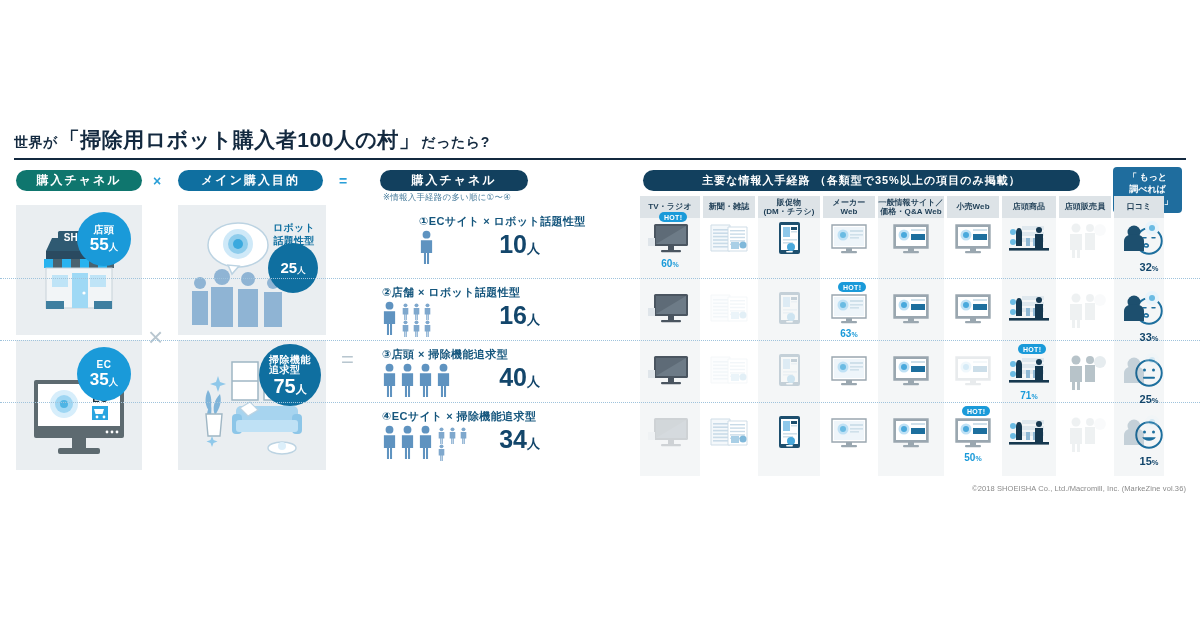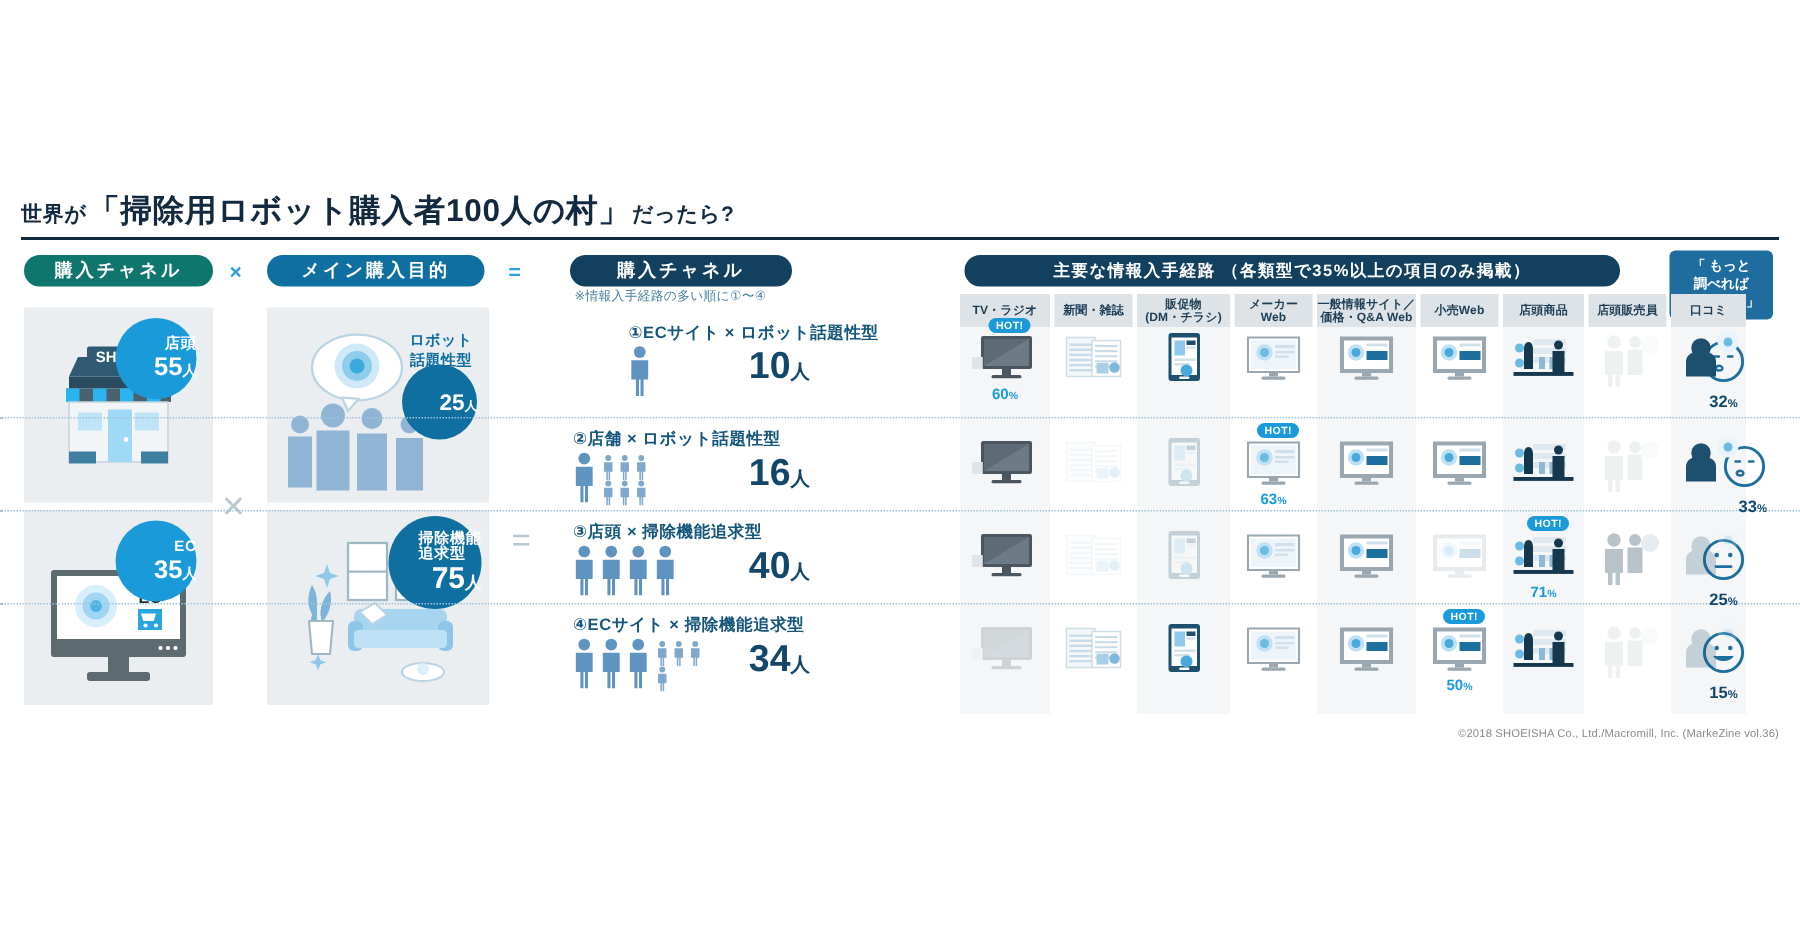--- a/index.html
+++ b/index.html
@@ -50,21 +50,21 @@
   
   .panel { position: absolute; background: #eaeef1; }
   .p1 { left: 16px;  top: 205px; width: 126px; height: 130px; }
   .p2 { left: 16px;  top: 340px; width: 126px; height: 130px; }
   .p3 { left: 178px; top: 205px; width: 148px; height: 130px; }
   .p4 { left: 178px; top: 340px; width: 148px; height: 130px; }
 
   .bubble {
     position: absolute; border-radius: 50%;
     display: flex; flex-direction: column;
-    align-items: flex-end; justify-content: center;
+    align-items: center; justify-content: center;
     color: #fff; line-height: 1;
   }
   .bub-label { font-size: 10px; font-weight: 700; letter-spacing:.5px; }
   .bub-num   { font-weight: 700; }
   .bub-num .u { font-size: .55em; }
 
   .b1 { left: 77px;  top: 212px; width: 54px; height: 54px; background:#1a9ad9; }
   .b2 { left: 77px;  top: 347px; width: 54px; height: 54px; background:#1a9ad9; }
   .b3 { left: 268px; top: 243px; width: 50px; height: 50px; background:#0f6fa0; }
   .b4 { left: 259px; top: 344px; width: 62px; height: 62px; background:#0f6fa0; }
@@ -400,21 +400,21 @@
       </div>
     </div>
 
   <div id="regret-col">
       <div class="face-cell" style="top: 226px;"><svg viewBox="0 0 40 40" width="30" height="30">
           <circle cx="20" cy="20" r="17" fill="none" stroke="#1d6f9e" stroke-width="2.6"></circle>
           <rect x="11" y="14.5" width="6" height="2.2" rx="1" fill="#1d6f9e"></rect>
           <rect x="23" y="14.5" width="6" height="2.2" rx="1" fill="#1d6f9e"></rect>
           <path d="M16 28c-3 0-4-3-1-4 2-0.7 4 0.6 4 2 0 2-1 2-3 2z" fill="none" stroke="#1d6f9e" stroke-width="2.2"></path>
         </svg><div class="face-pct"><span>32</span><span class="u">%</span></div></div>
-      <div class="face-cell" style="top: 296px; text-align: right;"><svg viewBox="0 0 40 40" width="30" height="30">
+      <div class="face-cell" style="top: 296px;"><svg viewBox="0 0 40 40" width="30" height="30">
           <circle cx="20" cy="20" r="17" fill="none" stroke="#1d6f9e" stroke-width="2.6"></circle>
           <rect x="11" y="14.5" width="6" height="2.2" rx="1" fill="#1d6f9e"></rect>
           <rect x="23" y="14.5" width="6" height="2.2" rx="1" fill="#1d6f9e"></rect>
           <path d="M16 28c-3 0-4-3-1-4 2-0.7 4 0.6 4 2 0 2-1 2-3 2z" fill="none" stroke="#1d6f9e" stroke-width="2.2"></path>
         </svg><div class="face-pct"><span>33</span><span class="u">%</span></div></div>
       <div class="face-cell" style="top: 358px;"><svg viewBox="0 0 40 40" width="30" height="30">
           <circle cx="20" cy="20" r="17" fill="none" stroke="#1d6f9e" stroke-width="2.6"></circle>
           <circle cx="14" cy="16" r="2" fill="#1d6f9e"></circle>
           <circle cx="26" cy="16" r="2" fill="#1d6f9e"></circle>
           <rect x="12" y="25" width="16" height="2.6" rx="1.3" fill="#1d6f9e"></rect>

